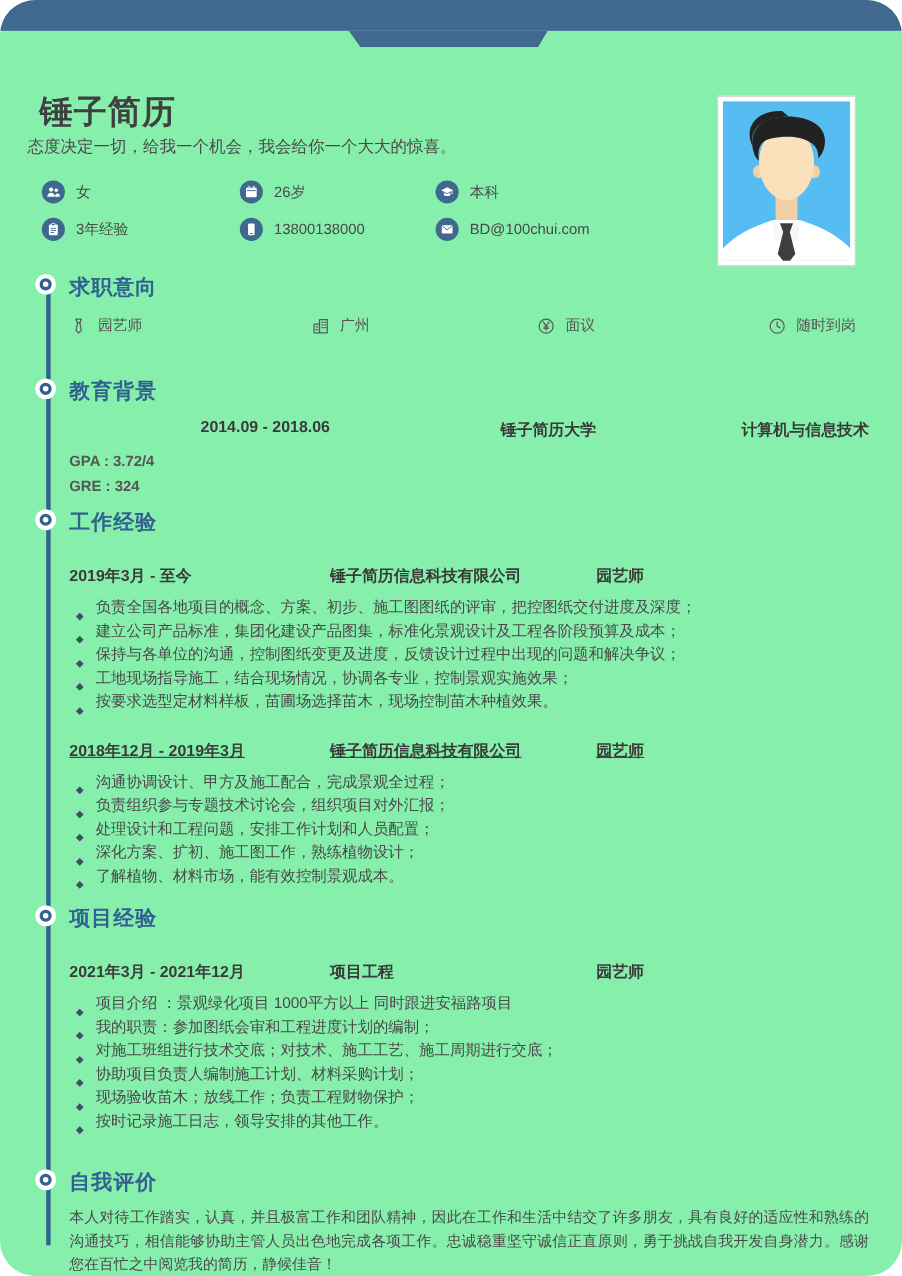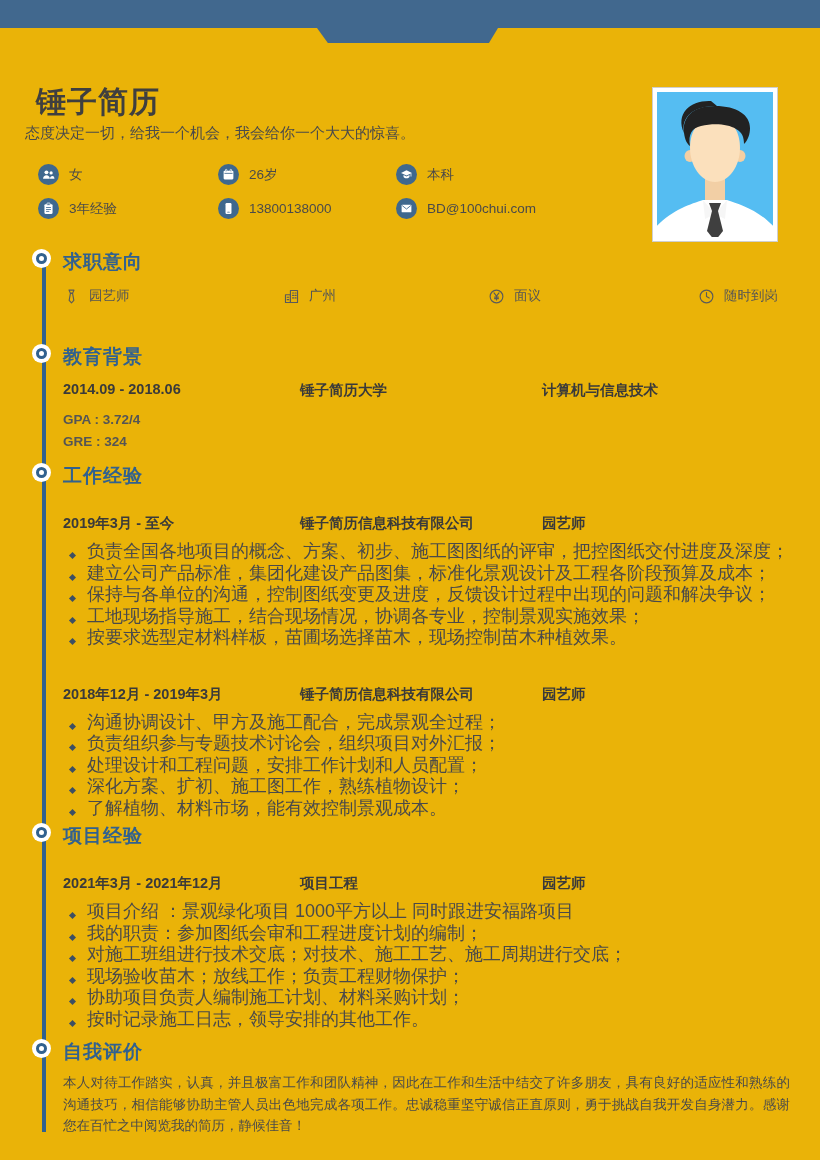--- a/index.html
+++ b/index.html
@@ -1,18 +1,18 @@
 <!DOCTYPE html>
 <html><head>
 <meta charset="utf-8">
 <style>
   * { margin:0; padding:0; box-sizing:border-box; }
   html,body { background:#fff; }
   body { font-family:"Liberation Sans","DejaVu Sans",sans-serif; }
-  .page { position:relative; width:820px; height:1160px; background:#eab308; overflow:hidden; }
+  .page { position:relative; width:820px; height:1160px; background:#86efac; overflow:hidden;border-radius:32px; }
 
   
   .topbar { position:absolute; top:0; left:0; width:820px; height:28px; background:#41688E; }
   .trapezoid { position:absolute; top:28px; left:317px; width:181px; height:15px; background:#41688E;
                clip-path:polygon(0 0,100% 0,95% 100%,6% 100%); }
 
   
   .header-title { position:absolute; left:36px; top:82px; font-size:30px; font-weight:600; color:#3F3F3F; letter-spacing:1px; }
   .header-sub { position:absolute; left:25px; top:124px; font-size:15px; color:#4A4A4A; }
 
@@ -30,41 +30,41 @@
   .photo-frame svg { display:block; width:116px; height:145px; }
 
   
   .timeline-line { position:absolute; left:42px; top:262px; width:4px; height:870px; background:#31618F; }
 
   .section { position:absolute; left:63px; width:727px; }
   .sec-intention { top:250px; }
   .sec-education { top:345px; }
   .sec-work { top:464px; }
   .sec-project { top:824px; }
-  .sec-evaluation { top:1040px; }
+  .sec-evaluation { top:1064px; }
 
   .ring { position:absolute; left:-27.5px; top:3px; width:11px; height:11px; background:#fff;
           border:3.5px solid #31618F; border-radius:50%; box-shadow:0 0 0 4px #fff; }
   .sec-title { font-size:19px; font-weight:bold; color:#31618F; letter-spacing:1px; line-height:24px; }
 
   
   .intent-grid { margin-top:11px; display:grid; grid-template-columns:220px 205px 210px 1fr; }
   .intent-item { display:flex; align-items:center; gap:9px; height:22px; }
   .oicon { width:17px; height:17px; flex-shrink:0; display:flex; align-items:center; justify-content:center; }
   .oicon svg { width:17px; height:17px; stroke:#5A5A5A; fill:none; stroke-width:1.6; stroke-linecap:round; stroke-linejoin:round; }
   .intent-label { font-size:13.5px; color:#555; }
 
   
   .entry-head { display:grid; grid-template-columns:237px 242px 1fr; font-size:14.5px; font-weight:bold; color:#3A3A3A; }
-  .edu-head { margin-top:12px; }
+  .edu-head { margin-top:12px;text-align:right; }
   .edu-details { margin-top:9px; font-size:13.5px; color:#555; line-height:22px;font-weight:bold; }
   .job-head { margin-top:26px; }
-  .job-head-2 { margin-top:36px; }
+  .job-head-2 { margin-top:24px;text-decoration:underline; }
   .bullets { list-style:none; margin-top:8px; }
-  .bullets li { display:flex; align-items:center; font-size:18px; color:#4A4A4A; line-height:21.5px; }
+  .bullets li { display:flex; align-items:flex-end; font-size:14px; color:#4A4A4A; line-height:21.5px; }
   .diamond { width:5px; height:5px; background:#3D4F63; transform:rotate(45deg); margin:8px 12px 0 7px; flex-shrink:0; }
 
   .eval-text { margin-top:8px; font-size:13.5px; color:#4A4A4A; line-height:21.5px; text-align:justify; }
 </style>
 </head>
 <body>
 
 <div class="page">
 
   <div class="topbar"></div>
@@ -292,25 +292,25 @@
       <li>
           <span class="diamond"></span>
           <span>我的职责：参加图纸会审和工程进度计划的编制；</span>
         </li>
       <li>
           <span class="diamond"></span>
           <span>对施工班组进行技术交底；对技术、施工工艺、施工周期进行交底；</span>
         </li>
       <li>
           <span class="diamond"></span>
+          <span>协助项目负责人编制施工计划、材料采购计划；</span>
+        </li>
+      <li>
+          <span class="diamond"></span>
           <span>现场验收苗木；放线工作；负责工程财物保护；</span>
-        </li>
-      <li>
-          <span class="diamond"></span>
-          <span>协助项目负责人编制施工计划、材料采购计划；</span>
         </li>
       <li>
           <span class="diamond"></span>
           <span>按时记录施工日志，领导安排的其他工作。</span>
         </li>
     </ul>
   </div>
 
   <div class="section sec-evaluation">
     <span class="ring"></span>

